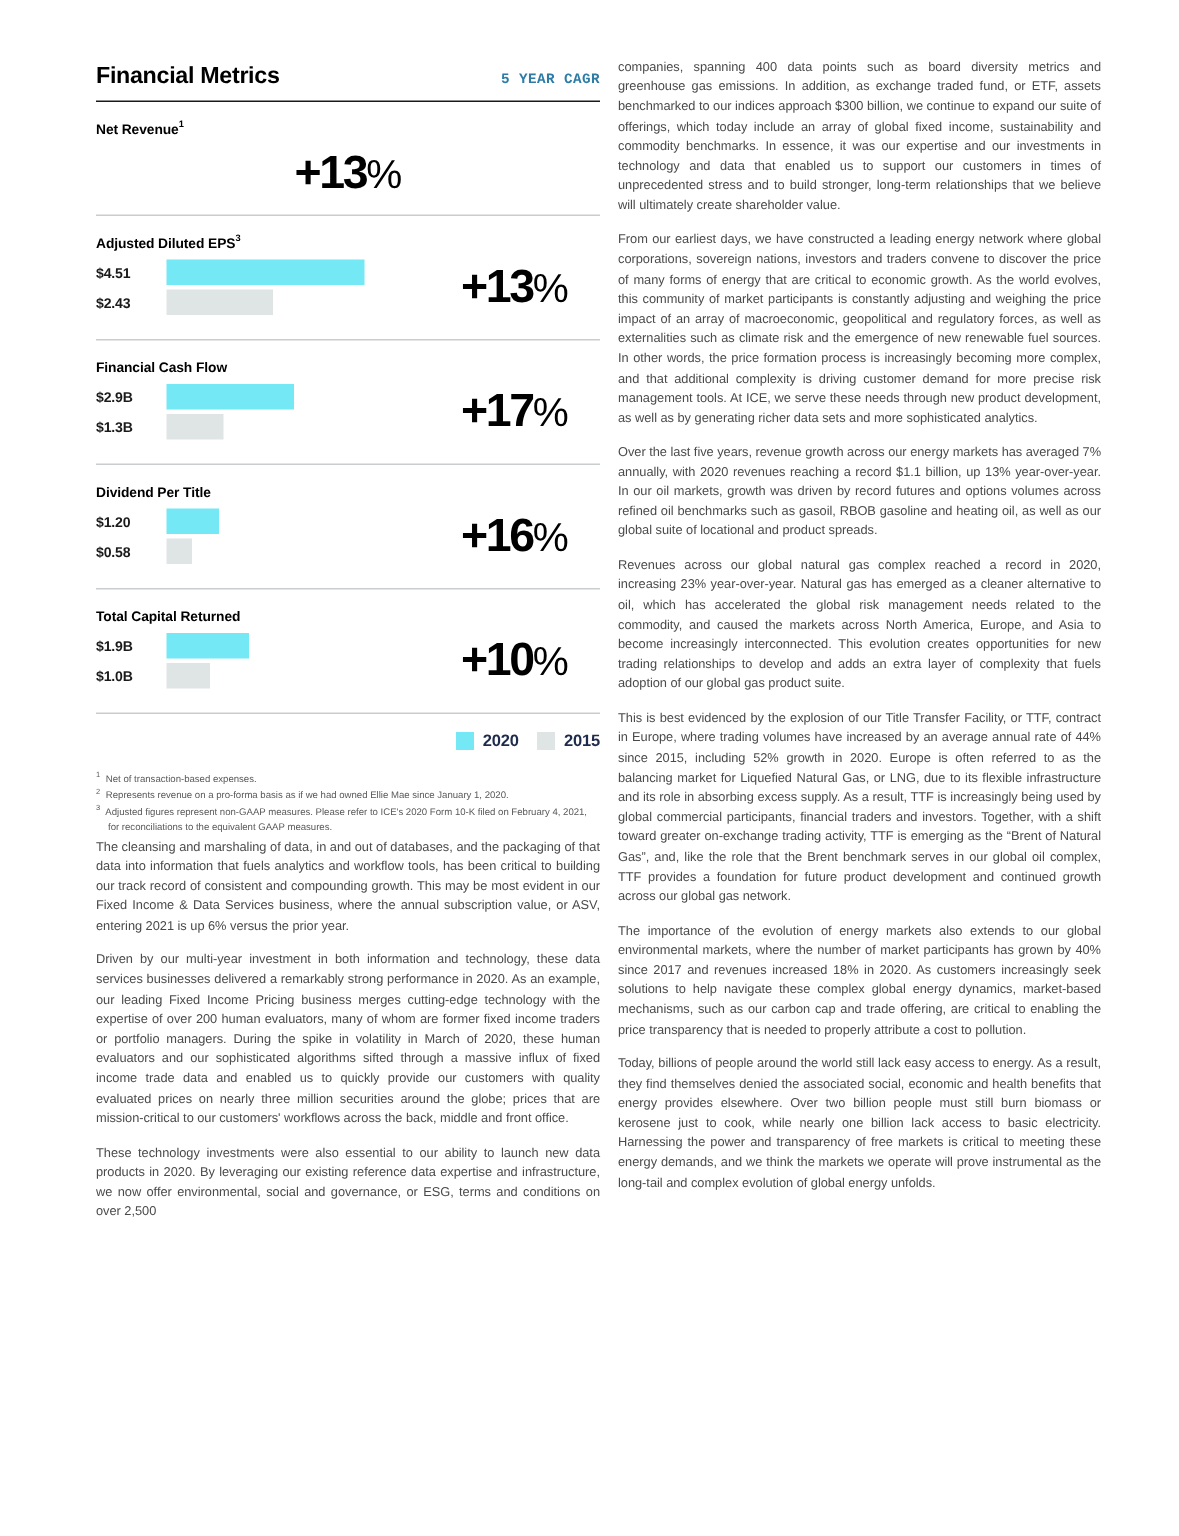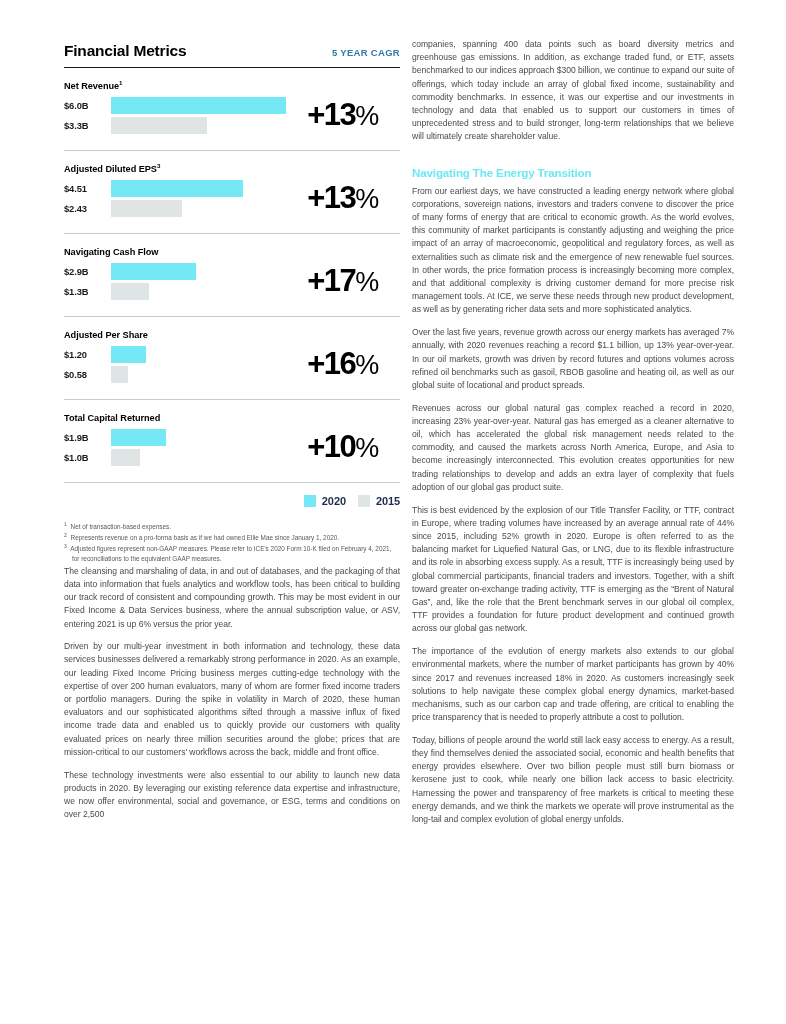--- a/index.html
+++ b/index.html
@@ -47,20 +47,21 @@
     font-size: 15.5px;
     font-weight: bold;
     color: #000000;
     letter-spacing: -0.2px;
   }
   .cagr-label {
     font-size: 9.5px;
     font-weight: bold;
     color: #2e7ca6;
     letter-spacing: 0.3px;
+    font-family: Liberation Mono, monospace;
   }
   .rule-heavy {
     border-top: 1.6px solid #1a1a1a;
     margin-top: 7px;
   }
   .rule-light {
     border-top: 1px solid #c9cdce;
     margin-top: 13px;
   }
 
@@ -210,82 +211,68 @@
     <div class="metrics-head">
       <div class="metrics-title">Financial Metrics</div>
       <div class="cagr-label">5 YEAR CAGR</div>
     </div>
     <div class="rule-heavy"></div>
 
     <div id="metrics-list">
         <div class="metric">
           <div class="metric-label">Net Revenue<sup>1</sup></div>
           <div class="metric-body">
+            <div class="metric-pct"><span class="pct-num">+13</span><span class="pct-sign">%</span></div>
+          </div>
+        </div>
+        <div class="rule-light"></div>
+        <div class="metric">
+          <div class="metric-label">Adjusted Diluted EPS<sup>3</sup></div>
+          <div class="metric-body">
             <div class="bars">
               <div class="bar-row">
-                <div class="bar-value">$6.0B</div>
-                <div class="bar-track">
-                  <span class="bar-fill bar-2020" style="width: 175px;"></span>
-                </div>
-              </div>
-              <div class="bar-row">
-                <div class="bar-value">$3.3B</div>
-                <div class="bar-track">
-                  <span class="bar-fill bar-2015" style="width: 96px;"></span>
+                <div class="bar-value">$4.51</div>
+                <div class="bar-track">
+                  <span class="bar-fill bar-2020" style="width: 132px;"></span>
+                </div>
+              </div>
+              <div class="bar-row">
+                <div class="bar-value">$2.43</div>
+                <div class="bar-track">
+                  <span class="bar-fill bar-2015" style="width: 71px;"></span>
                 </div>
               </div>
             </div>
             <div class="metric-pct"><span class="pct-num">+13</span><span class="pct-sign">%</span></div>
           </div>
         </div>
         <div class="rule-light"></div>
         <div class="metric">
-          <div class="metric-label">Adjusted Diluted EPS<sup>3</sup></div>
-          <div class="metric-body">
-            <div class="bars">
-              <div class="bar-row">
-                <div class="bar-value">$4.51</div>
-                <div class="bar-track">
-                  <span class="bar-fill bar-2020" style="width: 132px;"></span>
-                </div>
-              </div>
-              <div class="bar-row">
-                <div class="bar-value">$2.43</div>
-                <div class="bar-track">
-                  <span class="bar-fill bar-2015" style="width: 71px;"></span>
-                </div>
-              </div>
-            </div>
-            <div class="metric-pct"><span class="pct-num">+13</span><span class="pct-sign">%</span></div>
-          </div>
-        </div>
-        <div class="rule-light"></div>
-        <div class="metric">
-          <div class="metric-label">Navigating Cash Flow</div>
+          <div class="metric-label">Financial Cash Flow</div>
           <div class="metric-body">
             <div class="bars">
               <div class="bar-row">
                 <div class="bar-value">$2.9B</div>
                 <div class="bar-track">
                   <span class="bar-fill bar-2020" style="width: 85px;"></span>
                 </div>
               </div>
               <div class="bar-row">
                 <div class="bar-value">$1.3B</div>
                 <div class="bar-track">
                   <span class="bar-fill bar-2015" style="width: 38px;"></span>
                 </div>
               </div>
             </div>
             <div class="metric-pct"><span class="pct-num">+17</span><span class="pct-sign">%</span></div>
           </div>
         </div>
         <div class="rule-light"></div>
         <div class="metric">
-          <div class="metric-label">Adjusted Per Share</div>
+          <div class="metric-label">Dividend Per Title</div>
           <div class="metric-body">
             <div class="bars">
               <div class="bar-row">
                 <div class="bar-value">$1.20</div>
                 <div class="bar-track">
                   <span class="bar-fill bar-2020" style="width: 35px;"></span>
                 </div>
               </div>
               <div class="bar-row">
                 <div class="bar-value">$0.58</div>
@@ -340,21 +327,20 @@
 
     <div id="left-paras">
         <p class="body">The cleansing and marshaling of data, in and out of databases, and the packaging of that data into information that fuels analytics and workflow tools, has been critical to building our track record of consistent and compounding growth. This may be most evident in our Fixed Income &amp; Data Services business, where the annual subscription value, or ASV, entering 2021 is up 6% versus the prior year.</p>
         <p class="body">Driven by our multi-year investment in both information and technology, these data services businesses delivered a remarkably strong performance in 2020. As an example, our leading Fixed Income Pricing business merges cutting-edge technology with the expertise of over 200 human evaluators, many of whom are former fixed income traders or portfolio managers. During the spike in volatility in March of 2020, these human evaluators and our sophisticated algorithms sifted through a massive influx of fixed income trade data and enabled us to quickly provide our customers with quality evaluated prices on nearly three million securities around the globe; prices that are mission-critical to our customers' workflows across the back, middle and front office.</p>
         <p class="body">These technology investments were also essential to our ability to launch new data products in 2020. By leveraging our existing reference data expertise and infrastructure, we now offer environmental, social and governance, or ESG, terms and conditions on over 2,500</p>
       </div>
   </div>
 
   <div class="col-right">
     <p class="body">companies, spanning 400 data points such as board diversity metrics and greenhouse gas emissions. In addition, as exchange traded fund, or ETF, assets benchmarked to our indices approach $300 billion, we continue to expand our suite of offerings, which today include an array of global fixed income, sustainability and commodity benchmarks. In essence, it was our expertise and our investments in technology and data that enabled us to support our customers in times of unprecedented stress and to build stronger, long-term relationships that we believe will ultimately create shareholder value.</p>
-    <div class="section-heading">Navigating The Energy Transition</div>
     <div id="right-paras">
         <p class="body">From our earliest days, we have constructed a leading energy network where global corporations, sovereign nations, investors and traders convene to discover the price of many forms of energy that are critical to economic growth. As the world evolves, this community of market participants is constantly adjusting and weighing the price impact of an array of macroeconomic, geopolitical and regulatory forces, as well as externalities such as climate risk and the emergence of new renewable fuel sources. In other words, the price formation process is increasingly becoming more complex, and that additional complexity is driving customer demand for more precise risk management tools. At ICE, we serve these needs through new product development, as well as by generating richer data sets and more sophisticated analytics.</p>
         <p class="body">Over the last five years, revenue growth across our energy markets has averaged 7% annually, with 2020 revenues reaching a record $1.1 billion, up 13% year-over-year. In our oil markets, growth was driven by record futures and options volumes across refined oil benchmarks such as gasoil, RBOB gasoline and heating oil, as well as our global suite of locational and product spreads.</p>
         <p class="body">Revenues across our global natural gas complex reached a record in 2020, increasing 23% year-over-year. Natural gas has emerged as a cleaner alternative to oil, which has accelerated the global risk management needs related to the commodity, and caused the markets across North America, Europe, and Asia to become increasingly interconnected. This evolution creates opportunities for new trading relationships to develop and adds an extra layer of complexity that fuels adoption of our global gas product suite.</p>
         <p class="body">This is best evidenced by the explosion of our Title Transfer Facility, or TTF, contract in Europe, where trading volumes have increased by an average annual rate of 44% since 2015, including 52% growth in 2020. Europe is often referred to as the balancing market for Liquefied Natural Gas, or LNG, due to its flexible infrastructure and its role in absorbing excess supply. As a result, TTF is increasingly being used by global commercial participants, financial traders and investors. Together, with a shift toward greater on-exchange trading activity, TTF is emerging as the “Brent of Natural Gas”, and, like the role that the Brent benchmark serves in our global oil complex, TTF provides a foundation for future product development and continued growth across our global gas network.</p>
         <p class="body">The importance of the evolution of energy markets also extends to our global environmental markets, where the number of market participants has grown by 40% since 2017 and revenues increased 18% in 2020. As customers increasingly seek solutions to help navigate these complex global energy dynamics, market-based mechanisms, such as our carbon cap and trade offering, are critical to enabling the price transparency that is needed to properly attribute a cost to pollution.</p>
         <p class="body">Today, billions of people around the world still lack easy access to energy. As a result, they find themselves denied the associated social, economic and health benefits that energy provides elsewhere. Over two billion people must still burn biomass or kerosene just to cook, while nearly one billion lack access to basic electricity. Harnessing the power and transparency of free markets is critical to meeting these energy demands, and we think the markets we operate will prove instrumental as the long-tail and complex evolution of global energy unfolds.</p>
       </div>
   </div>
 

